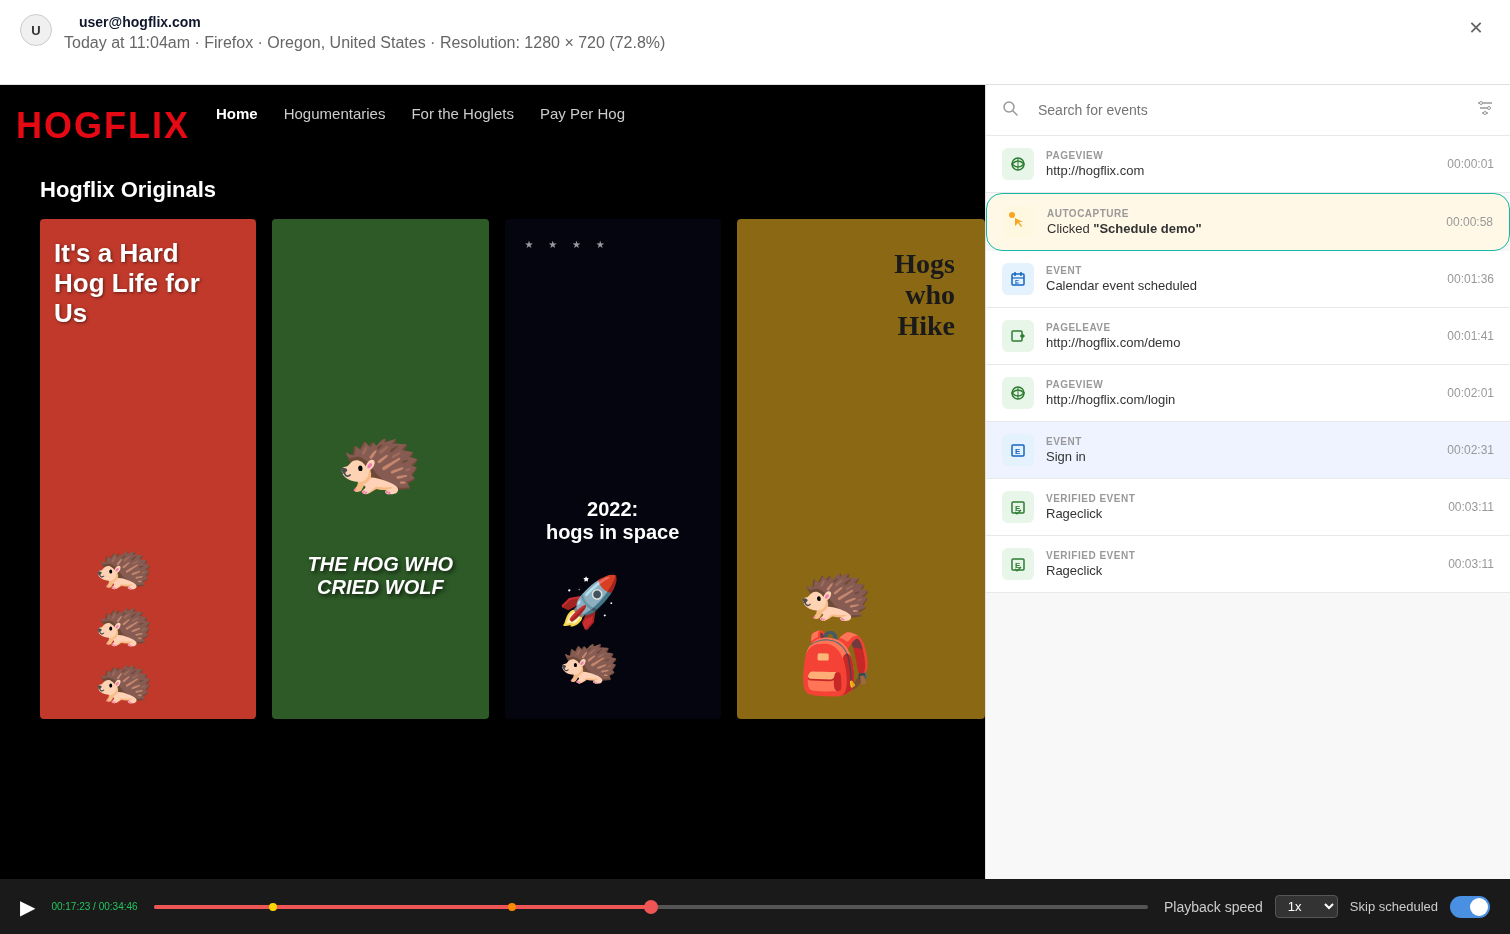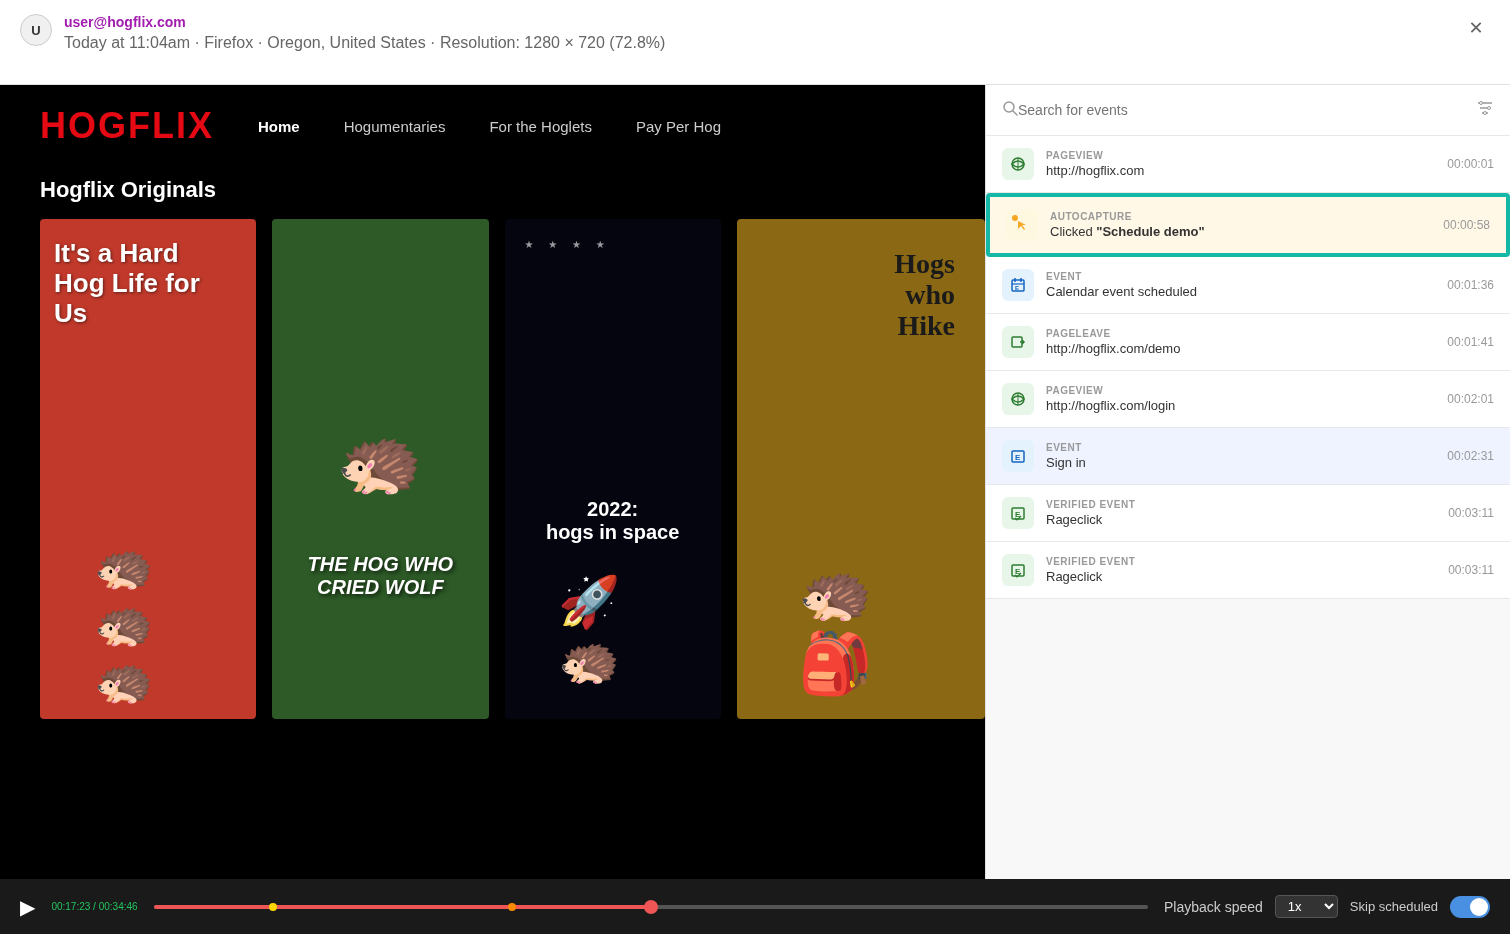--- a/index.html
+++ b/index.html
@@ -18,21 +18,21 @@
     #topbar .avatar {
       width: 32px; height: 32px;
       border-radius: 50%;
       background: #f0f0f0;
       border: 1px solid #ccc;
       display: flex; align-items: center; justify-content: center;
       font-size: 13px; color: #333; font-weight: 600;
       flex-shrink: 0;
     }
     #topbar .user-info { display: flex; flex-direction: column; gap: 4px; }
-    #topbar .username { font-size: 14px; font-weight: 600; color: #a21caf; }
+    #topbar .username { font-size: 14px; font-weight: 600; color: #0f172a; margin-left: 15px; }
     #topbar .meta { font-size: 16px; color: #666; }
     #topbar .close-btn {
       margin-left: auto;
       width: 28px; height: 28px;
       display: flex; align-items: center; justify-content: center;
       cursor: pointer;
       color: #666;
       font-size: 18px;
     }
 
@@ -46,24 +46,24 @@
     #app-area {
       width: 985px;
       background: #000;
       position: relative;
       overflow: hidden;
     }
 
     
     #hogflix-nav {
       background: #000;
-      padding: 20px 40px;
-      display: flex;
-      align-items: center;
-      gap: 44px;
+      padding: 20px 16px;
+      display: flex;
+      align-items: flex-start;
+      gap: 26px;
     }
     #hogflix-logo {
       color: #e50914;
       font-size: 36px;
       font-weight: 900;
       letter-spacing: 2px;
       font-family: Arial Black, sans-serif;
     }
     .nav-item {
       color: #fff;
@@ -112,21 +112,21 @@
       flex-direction: column;
     }
 
     
     #search-area {
       padding: 14px 16px;
       background: #fff;
       border-bottom: 1px solid #e8e8e8;
       display: flex;
       align-items: center;
-      gap: 0;
+      gap: 20px;
     }
     #search-icon-svg { color: #999; flex-shrink: 0; }
     #search-input-field {
       flex: 1;
       border: none;
       outline: none;
       font-size: 14px;
       color: #333;
       background: transparent;
     }
@@ -139,21 +139,21 @@
     }
     .event-item {
       display: flex;
       align-items: center;
       padding: 12px 16px;
       border-bottom: 1px solid #e8e8e8;
       background: #fff;
       gap: 12px;
       cursor: pointer;
     }
-    .event-item.active { background: #fff8e7; border: 4px solid #14b8a6; border-radius: 4px; }
+    .event-item.active { background: #fff8e7; border: 1px solid #14b8a6; border-radius: 16px; }
     .event-item.highlighted { background: #eef3ff; }
 
     .event-icon {
       width: 32px; height: 32px;
       border-radius: 6px;
       display: flex; align-items: center; justify-content: center;
       font-size: 14px;
       flex-shrink: 0;
     }
     .icon-pageview { background: #e8f5e9; color: #2e7d32; }

